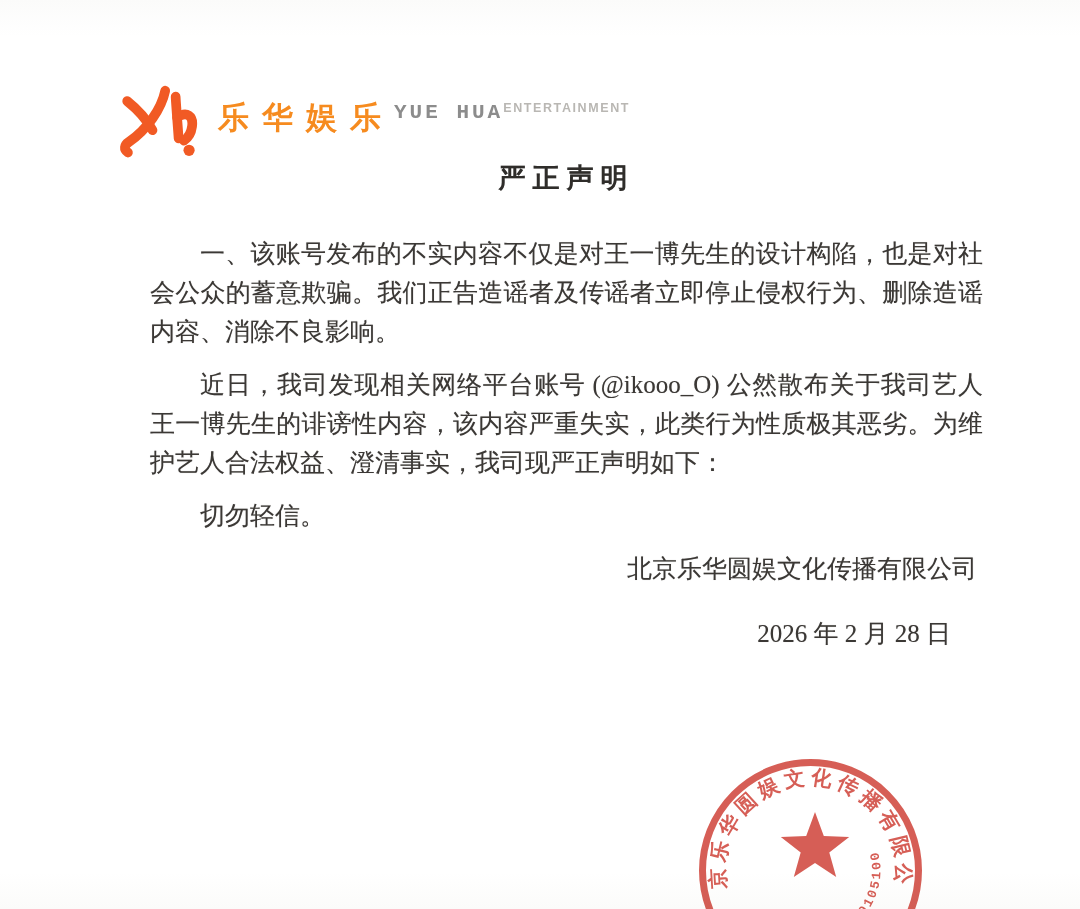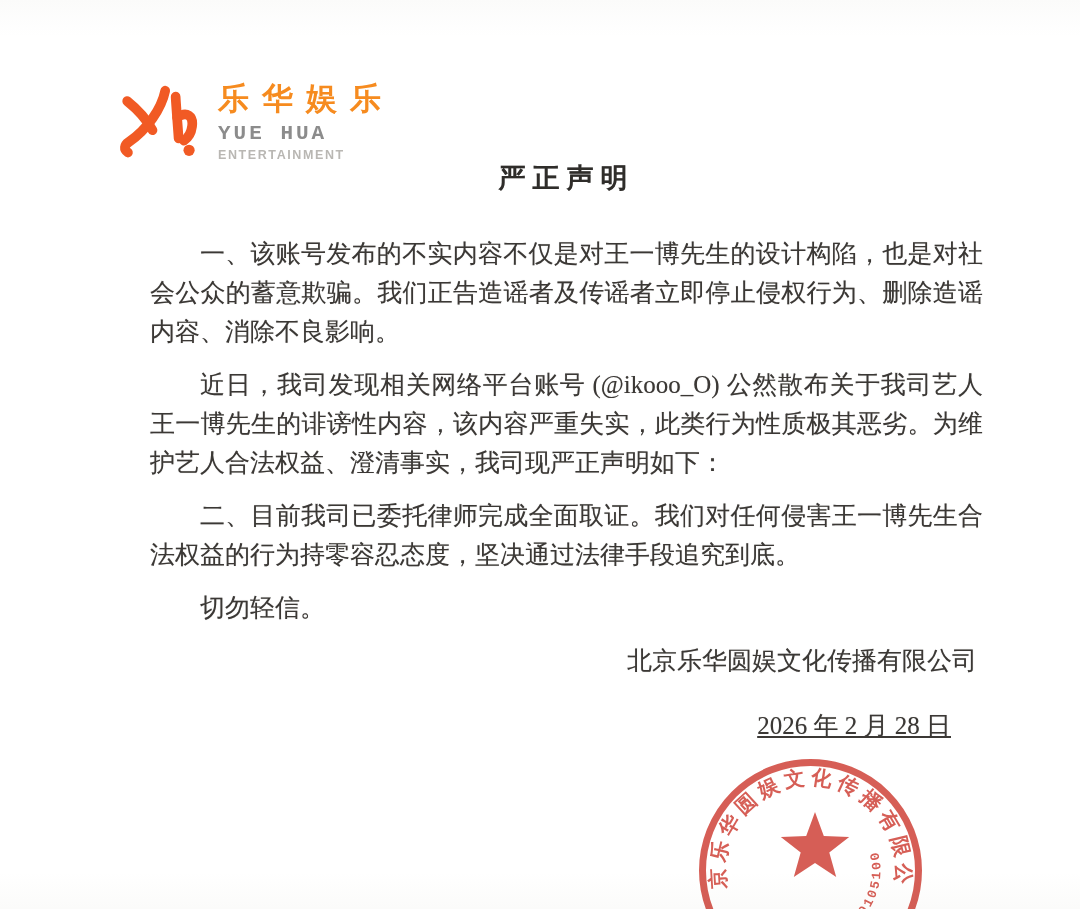--- a/index.html
+++ b/index.html
@@ -15,21 +15,21 @@
     overflow: hidden;
     background: linear-gradient(180deg, #fbfbfa 0%, #ffffff 4%, #ffffff 96%, #fbfbfa 100%);
   }
 
   
   .logo {
     position: absolute; left: 116px; top: 74px;
     display: flex; align-items: center; gap: 20px;
   }
   .logo-mark { width: 82px; height: 96px; }
-  .logo-text { display: flex; flex-direction: column; line-height: 1; }
+  .logo-text { display: flex; flex-direction: row; line-height: 1; }
   .logo-cn {
     font-family: "Liberation Sans", sans-serif;
     font-size: 31px; font-weight: 700; color: #f68b1f;
     letter-spacing: 13px; margin-bottom: 9px; white-space: nowrap;
   }
   .logo-en {
     font-family: Liberation Mono, monospace;
     font-size: 21px; font-weight: 700; color: #8c8c8c;
     letter-spacing: 3px; margin-bottom: 5px;
   }
@@ -57,21 +57,20 @@
   }
   .sig-block { text-align: right; padding-right: 6px; }
   .sig-company {
     font-size: 25px; line-height: 39px; margin-top: 8px;
     text-shadow: 0 0 0.7px rgba(50,48,45,0.40);
   }
   .sig-date {
     font-size: 25px; line-height: 39px; margin-top: 26px;
     padding-right: 26px;
     text-shadow: 0 0 0.7px rgba(50,48,45,0.40);
-    text-decoration: underline;
   }
 
   
   .seal {
     position: absolute; left: 693px; top: 753px;
     width: 235px; height: 235px;
     opacity: 0.85;
     mix-blend-mode: multiply;
   }
   .seal svg { width: 100%; height: 100%; }
@@ -97,21 +96,20 @@
       <span class="logo-sub">ENTERTAINMENT</span>
     </div>
   </div>
 
   <div class="doc">
     <h1 class="doc-title">严正声明</h1>
 
     <div class="doc-body">
       <p>一、该账号发布的不实内容不仅是对王一博先生的设计构陷，也是对社会公众的蓄意欺骗。我们正告造谣者及传谣者立即停止侵权行为、删除造谣内容、消除不良影响。</p>
       <p>近日，我司发现相关网络平台账号 (@ikooo_O) 公然散布关于我司艺人王一博先生的诽谤性内容，该内容严重失实，此类行为性质极其恶劣。为维护艺人合法权益、澄清事实，我司现严正声明如下：</p>
-      <p>二、目前我司已委托律师完成全面取证。我们对任何侵害王一博先生合法权益的行为持零容忍态度，坚决通过法律手段追究到底。</p>
       <p>切勿轻信。</p>
     </div>
 
     <div class="sig-block">
       <div class="sig-company">北京乐华圆娱文化传播有限公司</div>
       <div class="sig-date">2026 年 2 月 28 日</div>
     </div>
   </div>
 
   <div class="seal">

